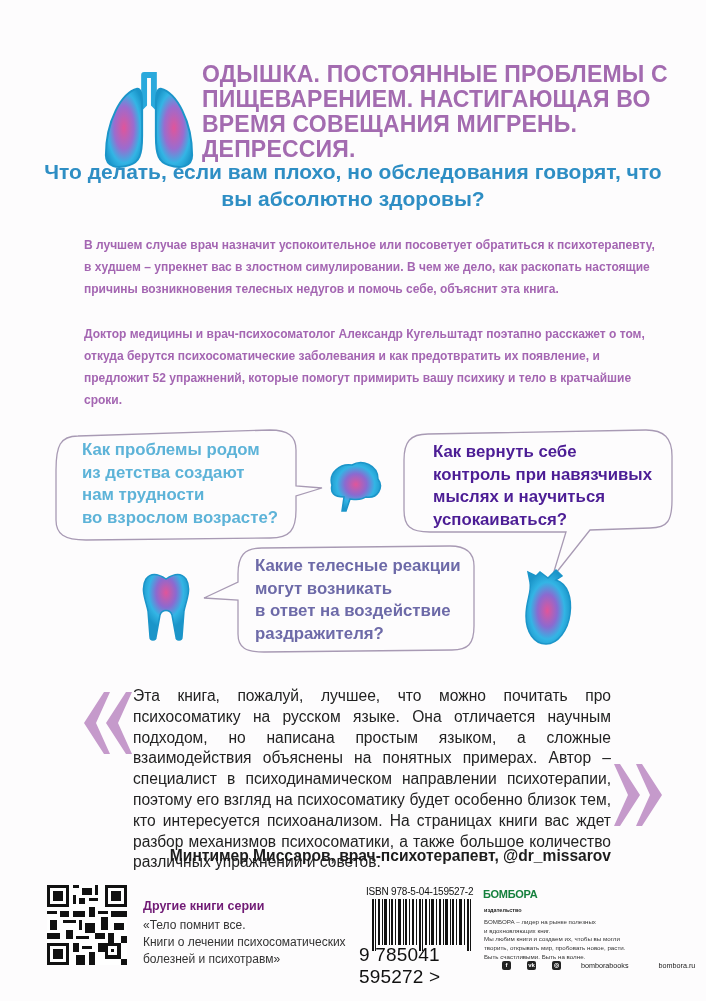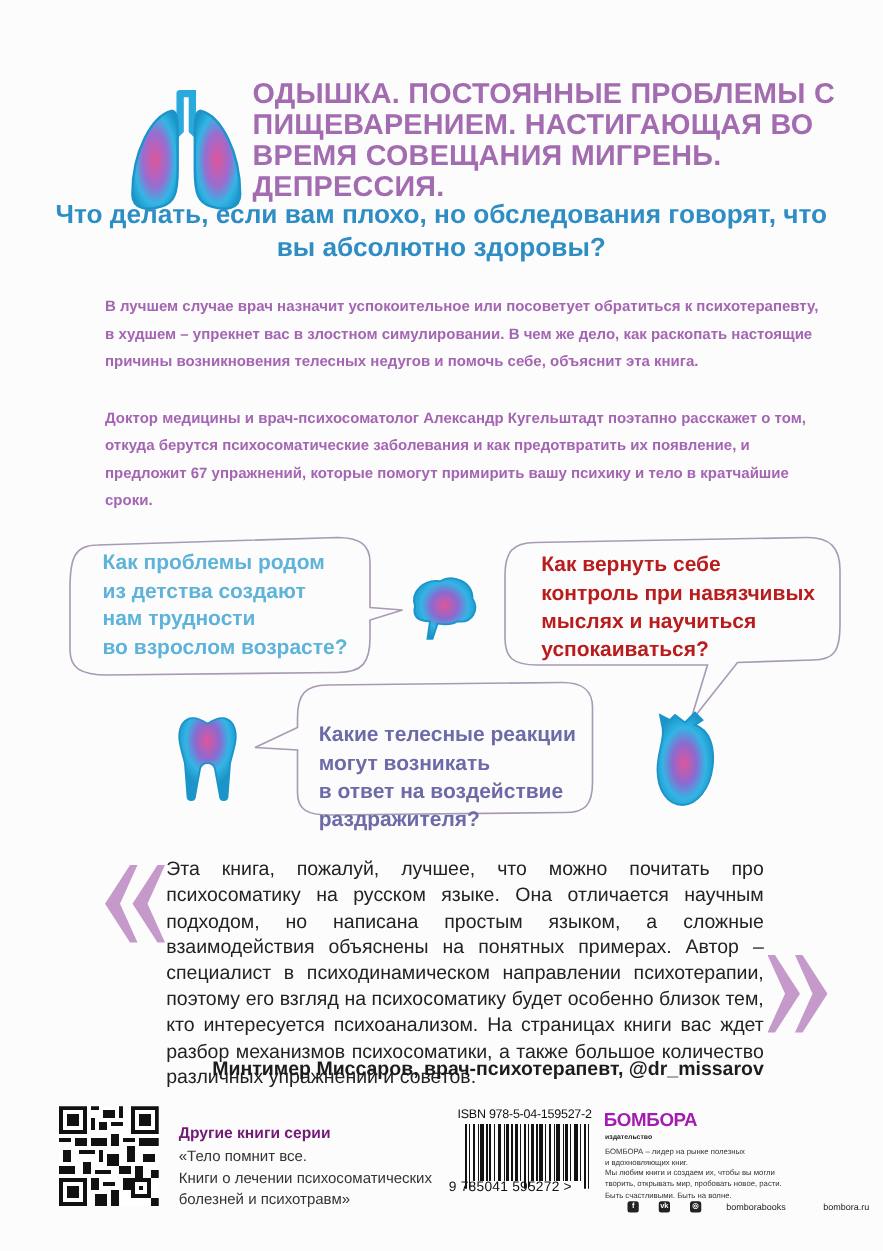--- a/index.html
+++ b/index.html
@@ -14,41 +14,41 @@
   .question { left: 40px; top: 158px; width: 626px; text-align: center; color: #2e8ec4; font-family: "Liberation Sans", sans-serif; font-weight: bold; font-size: 21px; line-height: 27px; }
 
   .para { left: 84px; width: 578px; color: #a466b2; font-family: "Liberation Sans", sans-serif; font-weight: bold; font-size: 12px; line-height: 22px; }
   .p1 { top: 234px; }
   .p2 { top: 323px; }
 
   
   .bubble-svg { left: 0; top: 0; width: 706px; height: 700px; pointer-events: none; }
   .bubble-text { font-family: "Liberation Sans", sans-serif; font-weight: bold; font-size: 16.8px; line-height: 22.5px; white-space: pre-line; }
   .bt1 { left: 82px; top: 439px; width: 200px; color: #5db3d8; }
-  .bt2 { left: 433px; top: 441px; width: 240px; color: #b91c1c; }
-  .bt3 { left: 255px; top: 555px; width: 230px; color: #6d6aa8; margin-top: 22px; }
+  .bt2 { left: 433px; top: 441px; width: 240px; color: #4c1d95; }
+  .bt3 { left: 255px; top: 555px; width: 230px; color: #6d6aa8; }
 
   .brain { left: 322px; top: 455px; width: 64px; height: 64px; }
   .tooth { left: 140px; top: 571px; width: 52px; height: 72px; }
   .heart { left: 522px; top: 568px; width: 52px; height: 80px; }
   .qm-left { left: 82px; top: 690px; width: 50px; height: 66px; }
   .qm-right { left: 614px; top: 762px; width: 50px; height: 66px; }
   .quote-text { left: 133px; top: 686px; width: 478px; color: #222; font-family: "Liberation Sans", sans-serif; font-size: 15.6px; line-height: 20.8px; text-align: justify; }
   .quote-author { left: 133px; top: 831px; width: 478px; text-align: right; color: #1c1c1c; font-family: "Liberation Sans", sans-serif; font-weight: bold; font-size: 15.6px; margin-top: 16px; }
 
   
   .qr { left: 47px; top: 885px; width: 80px; height: 80px; }
   .series-title { left: 143px; top: 899px; color: #701a75; font-family: "Liberation Sans", sans-serif; font-weight: bold; font-size: 12.5px; }
   .series-books { left: 143px; top: 917px; width: 230px; color: #333; font-family: "Liberation Sans", sans-serif; font-size: 12px; line-height: 17px; white-space: pre-line; }
 
   .isbn-label { left: 366px; top: 886px; width: 110px; font-family: "Liberation Sans", sans-serif; font-size: 10px; color: #111; letter-spacing: -0.2px; }
   .barcode { left: 372px; top: 899px; width: 100px; height: 52px; }
-  .barcode-num { left: 359px; top: 944px; width: 130px; font-family: "Liberation Sans", sans-serif; font-size: 11px; color: #111; letter-spacing: 0.2px; }
-
-  .pub-logo { left: 483px; top: 888px; font-family: "Liberation Sans", sans-serif; font-weight: bold; font-size: 15px; color: #a21caf; letter-spacing: -0.3px; }
+  .barcode-num { left: 359px; top: 944px; width: 130px; font-family: "Liberation Sans", sans-serif; font-size: 19px; color: #111; letter-spacing: 0.2px; }
+
+  .pub-logo { left: 483px; top: 888px; font-family: "Liberation Sans", sans-serif; font-weight: bold; font-size: 11px; color: #15803d; letter-spacing: -0.3px; }
   .pub-sub { left: 484px; top: 907px; font-family: "Liberation Sans", sans-serif; font-weight: bold; font-size: 5.5px; color: #222; }
   .pub-desc { left: 484px; top: 918px; width: 180px; font-family: "Liberation Sans", sans-serif; font-size: 6.2px; line-height: 8.7px; color: #333; white-space: pre-line; }
   .social { left: 484px; top: 961px; display: flex; align-items: center; gap: 16px; padding-left: 18px; }
   .social-ico { width: 9px; height: 9px; background: #222; border-radius: 2px; color: #fff; font-size: 6px; line-height: 9px; text-align: center; font-family: "Liberation Sans", sans-serif; font-weight: bold; }
   .social-handle { margin-left: 4px; font-family: "Liberation Sans", sans-serif; font-size: 7.2px; color: #222; }
   .social-site { margin-left: 14px; font-family: "Liberation Sans", sans-serif; font-size: 7.2px; color: #222; }
 </style>
 </head>
 <body>
 
@@ -63,21 +63,21 @@
   </defs>
   <path d="M45 8 h10 v30 l8 8 M45 8 v30 l-8 8" stroke="#2aa9dc" stroke-width="6" fill="none" stroke-linecap="round"></path>
   <path d="M38 22 C22 26 6 55 6 90 C6 102 18 104 30 100 C40 97 43 90 43 70 L43 40 C43 28 42 22 38 22 Z" fill="url(#gl)" stroke="#1b95c9" stroke-width="2"></path>
   <path d="M62 22 C78 26 94 55 94 90 C94 102 82 104 70 100 C60 97 57 90 57 70 L57 40 C57 28 58 22 62 22 Z" fill="url(#gl)" stroke="#1b95c9" stroke-width="2"></path>
 </svg>
 
 <div class="abs headline">Одышка. Постоянные проблемы с пищеварением. Настигающая во время совещания мигрень. Депрессия.</div>
 <div class="abs question">Что делать, если вам плохо, но обследования говорят, что вы абсолютно здоровы?</div>
 
 <div class="abs para p1">В лучшем случае врач назначит успокоительное или посоветует обратиться к психотерапевту, в худшем – упрекнет вас в злостном симулировании. В чем же дело, как раскопать настоящие причины возникновения телесных недугов и помочь себе, объяснит эта книга.</div>
-<div class="abs para p2">Доктор медицины и врач-психосоматолог Александр Кугельштадт поэтапно расскажет о том, откуда берутся психосоматические заболевания и как предотвратить их появление, и предложит 67 упражнений, которые помогут примирить вашу психику и тело в кратчайшие сроки.</div>
+<div class="abs para p2">Доктор медицины и врач-психосоматолог Александр Кугельштадт поэтапно расскажет о том, откуда берутся психосоматические заболевания и как предотвратить их появление, и предложит 52 упражнений, которые помогут примирить вашу психику и тело в кратчайшие сроки.</div>
 
 <svg class="abs bubble-svg" viewBox="0 0 706 700">
   <g fill="none" stroke="#a89ab4" stroke-width="1.3">
 
     <path d="M78 436 C60 436 56 446 56 470 L56 520 C56 534 64 540 86 540 L270 538 C290 538 296 530 296 510 L296 496 L322 488 L296 486 L296 450 C296 436 288 430 270 430 Z"></path>
 
     <path d="M428 434 C410 434 404 442 404 460 L404 510 C404 526 410 532 430 532 L566 532 L552 578 L590 530 L650 528 C668 528 672 520 672 500 L672 456 C672 438 664 430 646 430 Z"></path>
 
     <path d="M262 548 C244 548 238 556 238 574 L238 582 L204 598 L238 600 L238 634 C238 648 246 652 264 652 L452 650 C468 650 474 644 474 626 L474 566 C474 552 466 546 450 546 Z"></path>
   </g>

